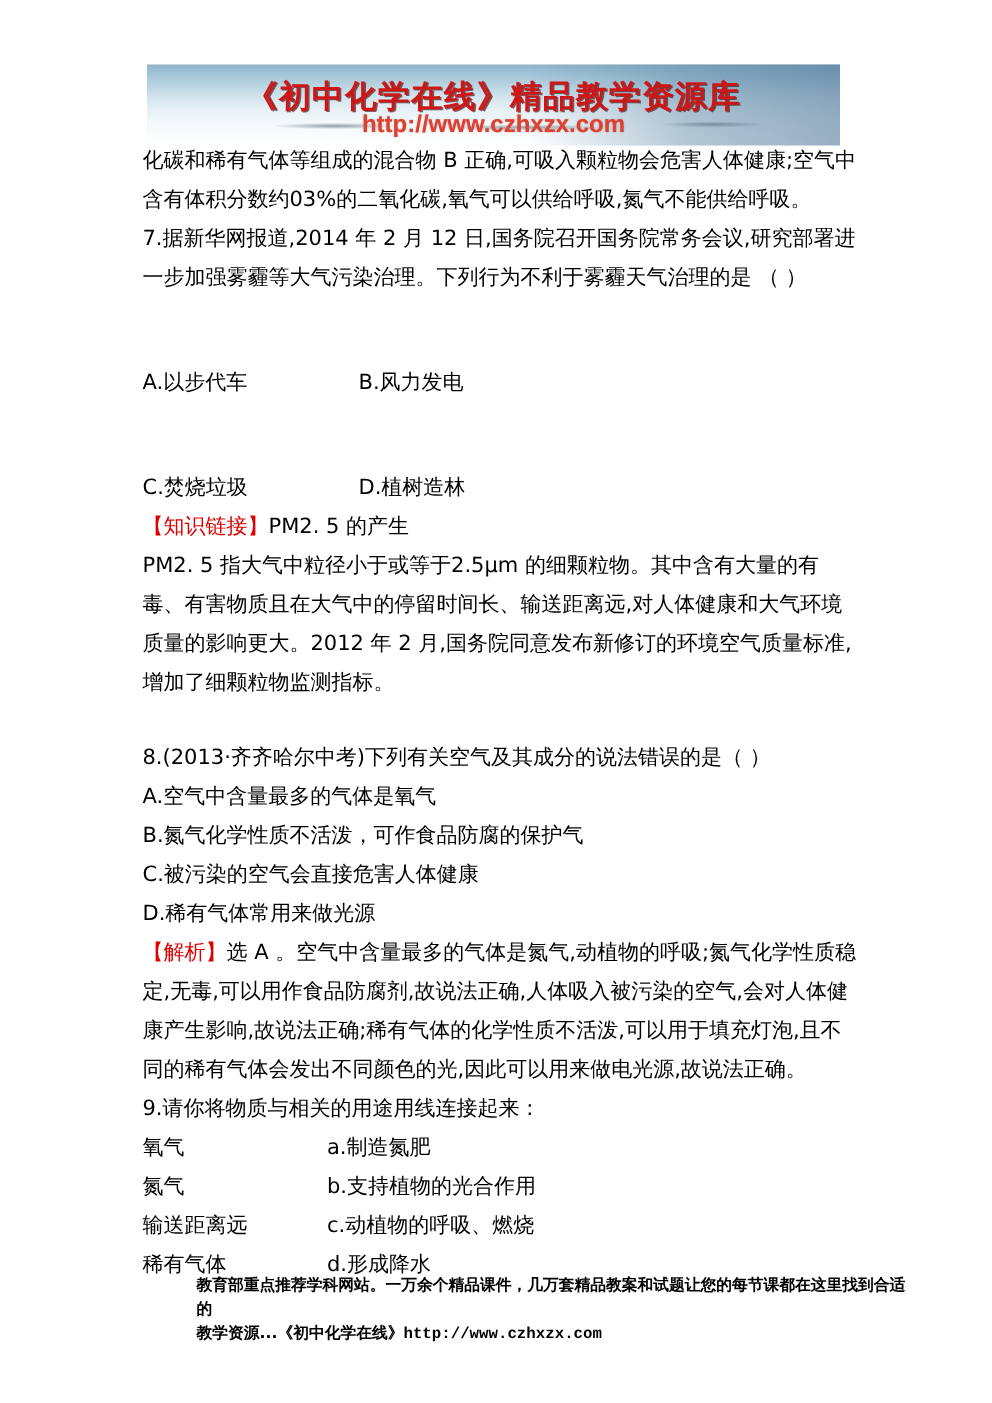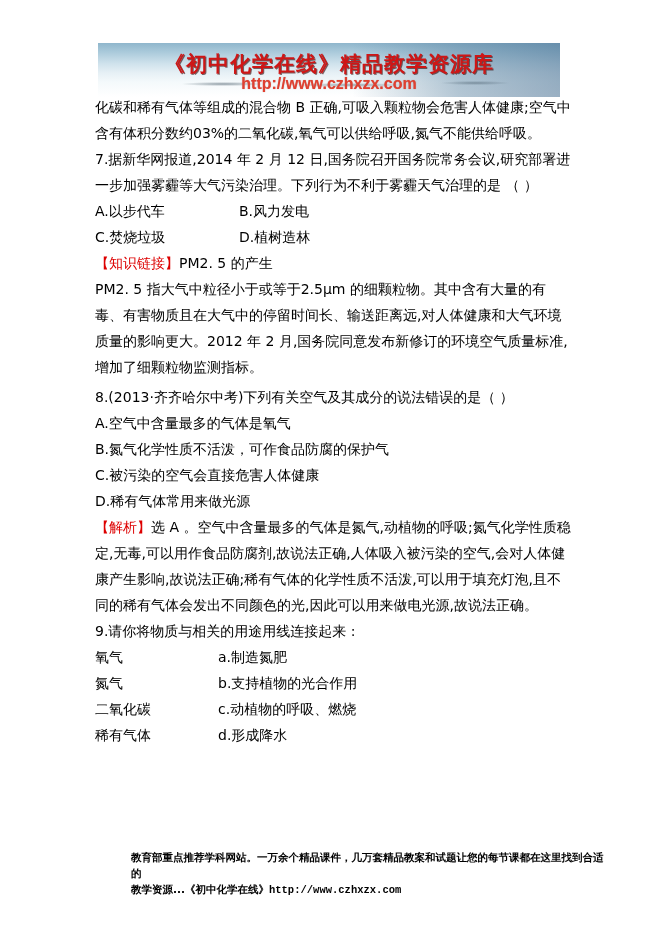--- a/index.html
+++ b/index.html
@@ -37,23 +37,23 @@
     text-shadow:0 0 1px rgba(150,40,30,.5);
   }
 
   
   .content{
     position:absolute;left:95px;top:94px;width:476px;
     font-size:14px;line-height:26px;letter-spacing:0px;
   }
   .para{margin:0;}
   .red{color:#dd0000;}
-  .optrow{display:flex;}
+  .optrow{display:flex;margin-top:44px;}
   .optrow .first{width:144px;flex:0 0 144px;}
-  .q8gap{margin-top:4px;}
+  .q8gap{margin-top:24px;}
   .matchrow{display:flex;align-items:center;}
   .matchrow .mleft{width:123px;flex:0 0 123px;}
 
   
   .footer{
     position:absolute;left:95px;top:849px;width:476px;
     font-size:10.5px;line-height:16px;font-weight:bold;color:#000;margin-left:36px;
   }
   .footer .url{font-family:"Liberation Mono","DejaVu Sans Mono",monospace;font-weight:bold;}
 </style>
@@ -99,21 +99,21 @@
 
     <div class="matchrow">
       <span class="mleft">氧气</span>
       <span>a.制造氮肥</span>
     </div>
     <div class="matchrow">
       <span class="mleft">氮气</span>
       <span>b.支持植物的光合作用</span>
     </div>
     <div class="matchrow">
-      <span class="mleft">二氧化碳</span>
+      <span class="mleft">输送距离远</span>
       <span>c.动植物的呼吸、燃烧</span>
     </div>
     <div class="matchrow">
       <span class="mleft">稀有气体</span>
       <span>d.形成降水</span>
     </div>
 
   </div>
 
   <div class="footer">

